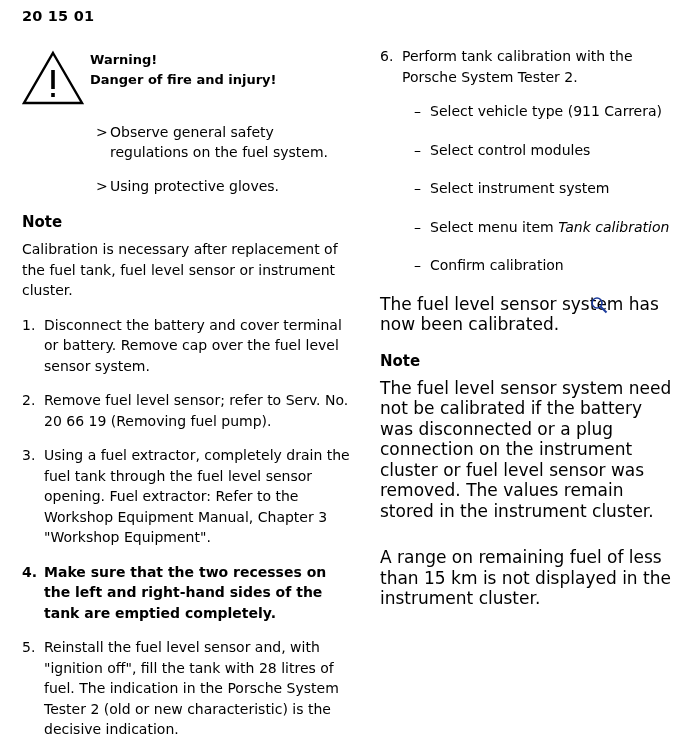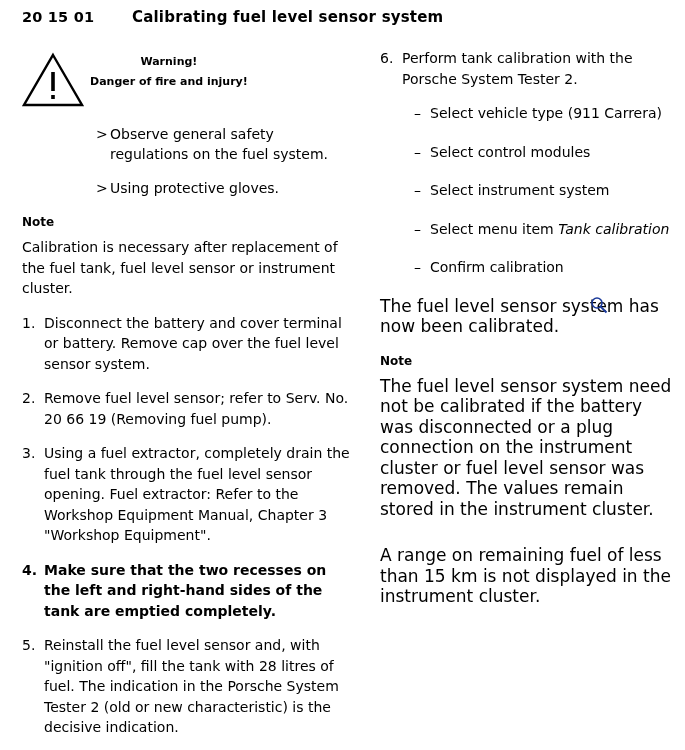--- a/index.html
+++ b/index.html
@@ -68,23 +68,22 @@
     width: 62px;
     height: 56px;
     margin-top: 4px;
   }
   .warn-text {
     padding-left: 6px;
     padding-top: 4px;
   }
   .warn-line {
     font-weight: bold;
-    font-size: 11px;
+    font-size: 13px;
     line-height: 20px;
-    text-align: center;
   }
   .safety-list {
     margin-top: 16px;
     padding-left: 74px;
   }
   .safety-item {
     display: flex;
     font-size: 14px;
     line-height: 20px;
     margin-bottom: 14px;
@@ -92,21 +91,21 @@
   .safety-item .marker {
     flex: 0 0 14px;
     width: 14px;
   }
   .safety-item .txt {
     flex: 1;
   }
   
   .note-head {
     font-weight: bold;
-    font-size: 12px;
+    font-size: 15px;
     margin-top: 17px;
     margin-bottom: 8px;
   }
   .para {
     font-size: 14px;
     line-height: 20.5px;
     margin: 0 0 8px 0;
   }
   
   .steps {
@@ -174,21 +173,20 @@
     pointer-events: none;
   }
 </style>
 </head>
 <body>
 
 <div class="page">
 
   <div class="header">
     <div class="procnum">20 15 01</div>
-    <div class="title">Calibrating fuel level sensor system</div>
   </div>
 
   <div class="columns">
 
     <div class="col-left">
 
       <div class="warning-block">
         <div class="warn-tri">
           <svg width="62" height="56" viewBox="0 0 62 56">
             <polygon points="31,3 60,53 2,53" fill="none" stroke="#000" stroke-width="2.4" stroke-linejoin="miter"></polygon>

